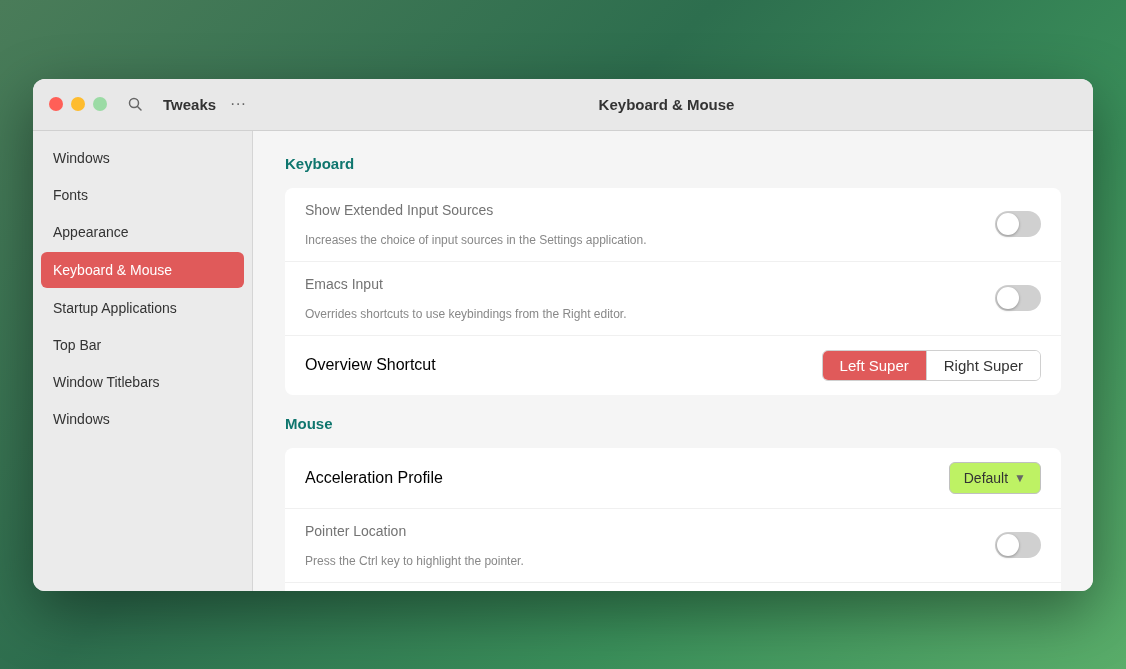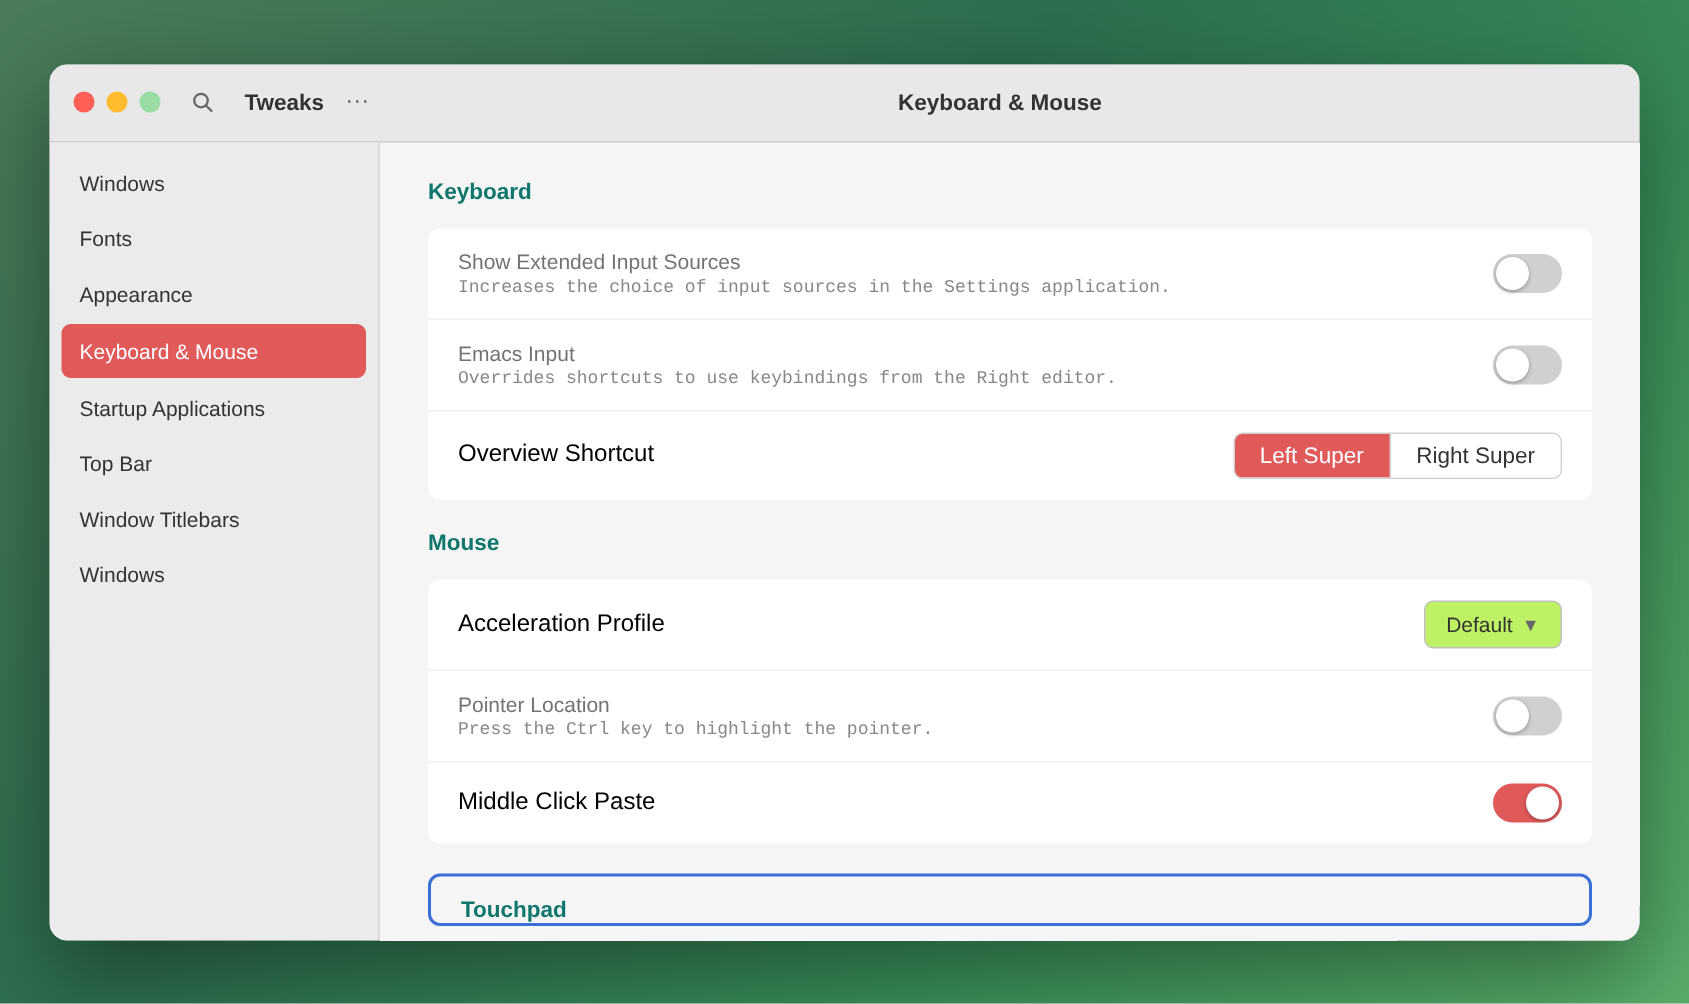--- a/index.html
+++ b/index.html
@@ -9,21 +9,21 @@
       height: 669px;
       background: linear-gradient(135deg, #4a7c59 0%, #2d6e4e 40%, #3a8f5a 70%, #5aad6a 100%);
       display: flex;
       align-items: center;
       justify-content: center;
       font-family: -apple-system, BlinkMacSystemFont, 'Segoe UI', sans-serif;
     }
 
     .window {
       width: 1060px;
-      height: 584px;
+      height: 512px;
       background: #f0f0f0;
       border-radius: 12px;
       box-shadow: 0 20px 60px rgba(0,0,0,0.4);
       display: flex;
       flex-direction: column;
       overflow: hidden;
     }
 
     
     .titlebar {
@@ -159,22 +159,21 @@
 
     .settings-row-text .row-title {
       font-size: 14px;
       color: #737373;
       font-weight: 400;
     }
 
     .settings-row-text .row-desc {
       font-size: 12px;
       color: #888;
-      margin-top: 2px;
-      font-family: Liberation Mono, monospace;
+      margin-top: 15px;
     }
 
     
     .toggle {
       width: 46px;
       height: 26px;
       border-radius: 13px;
       background: #d0d0d0;
       position: relative;
       cursor: pointer;

